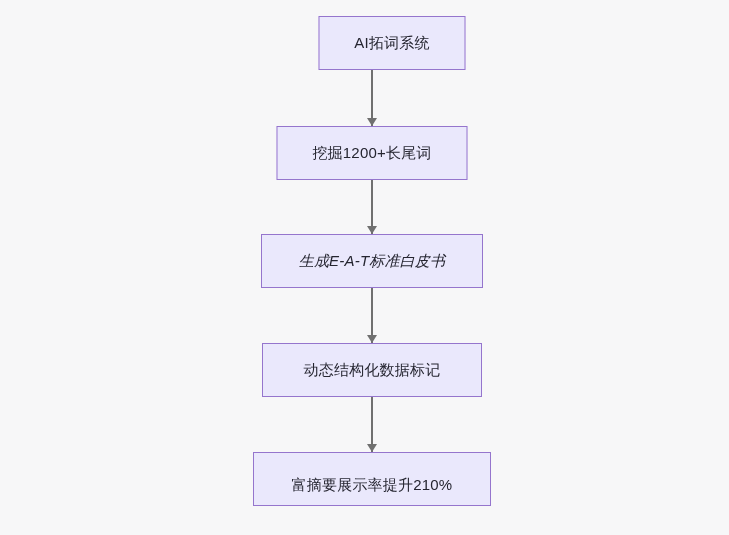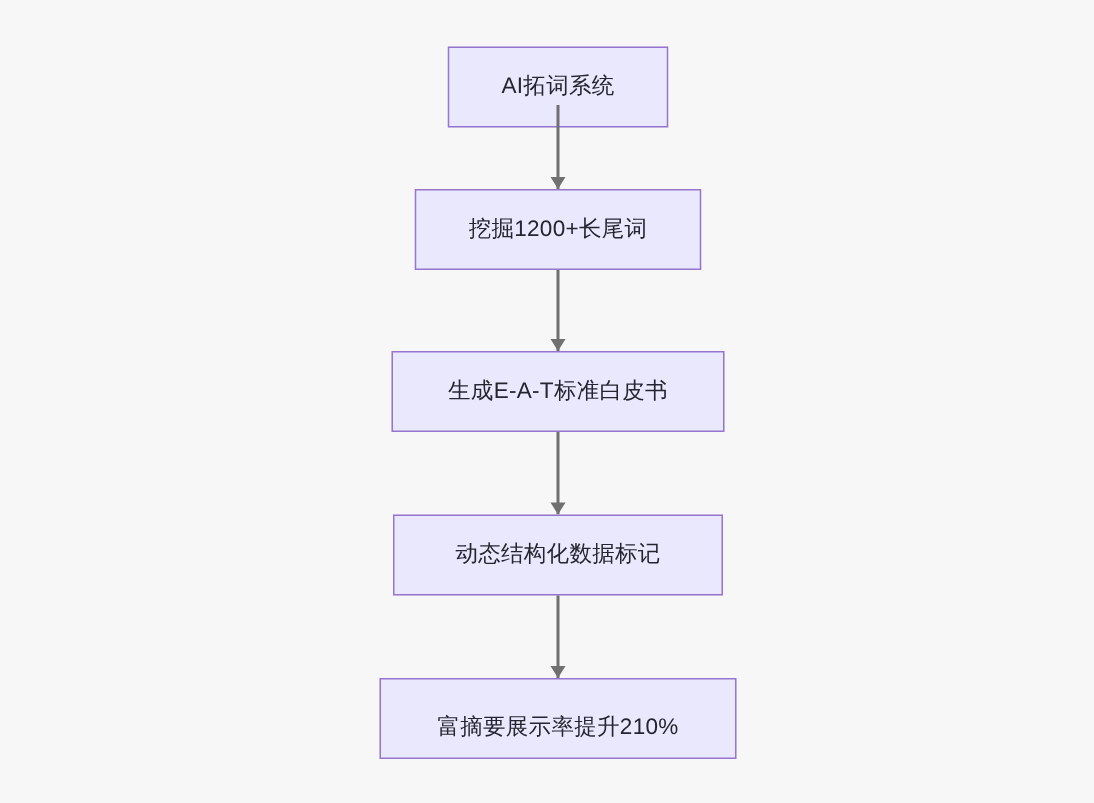--- a/index.html
+++ b/index.html
@@ -59,39 +59,39 @@
     border-left: 5px solid transparent;
     border-right: 5px solid transparent;
     border-top: 8px solid #707070;
   }
 </style>
 </head>
 <body style="background: rgb(247, 247, 248);">
 
 <div id="flowchart-canvas" style="width: 729px; height: 535px;">
 
-  <div class="node" style="left: 372px; top: 16px; width: 147px; height: 54px; background: rgb(234, 232, 252); border-color: rgb(149, 117, 205); margin-top: 15px;">
+  <div class="node" style="left: 392px; top: 16px; width: 147px; height: 54px; background: rgb(234, 232, 252); border-color: rgb(149, 117, 205);">
     <span class="node-label" style="color: rgb(37, 37, 48);">AI拓词系统</span>
   </div>
 
   <div class="connector" style="left: 372px; top: 70px; height: 56px;">
     <div class="line" style="height: 56px; background: rgb(112, 112, 112);"></div>
     <div class="arrowhead" style="border-top-color: rgb(112, 112, 112);"></div>
   </div>
 
   <div class="node" style="left: 372px; top: 126px; width: 191px; height: 54px; background: rgb(234, 232, 252); border-color: rgb(149, 117, 205);">
     <span class="node-label" style="color: rgb(37, 37, 48);">挖掘1200+长尾词</span>
   </div>
 
   <div class="connector" style="left: 372px; top: 180px; height: 54px;">
     <div class="line" style="height: 54px; background: rgb(112, 112, 112);"></div>
     <div class="arrowhead" style="border-top-color: rgb(112, 112, 112);"></div>
   </div>
 
-  <div class="node" style="left: 372px; top: 234px; width: 222px; height: 54px; background: rgb(234, 232, 252); border-color: rgb(149, 117, 205);">
+  <div class="node" style="left: 372px; top: 234px; width: 222px; height: 54px; background: rgb(234, 232, 252); border-color: rgb(149, 117, 205); font-style: italic;">
     <span class="node-label" style="color: rgb(37, 37, 48);">生成E-A-T标准白皮书</span>
   </div>
 
   <div class="connector" style="left: 372px; top: 288px; height: 55px;">
     <div class="line" style="height: 55px; background: rgb(112, 112, 112);"></div>
     <div class="arrowhead" style="border-top-color: rgb(112, 112, 112);"></div>
   </div>
 
   <div class="node" style="left: 372px; top: 343px; width: 220px; height: 54px; background: rgb(234, 232, 252); border-color: rgb(149, 117, 205);">
     <span class="node-label" style="color: rgb(37, 37, 48);">动态结构化数据标记</span>

